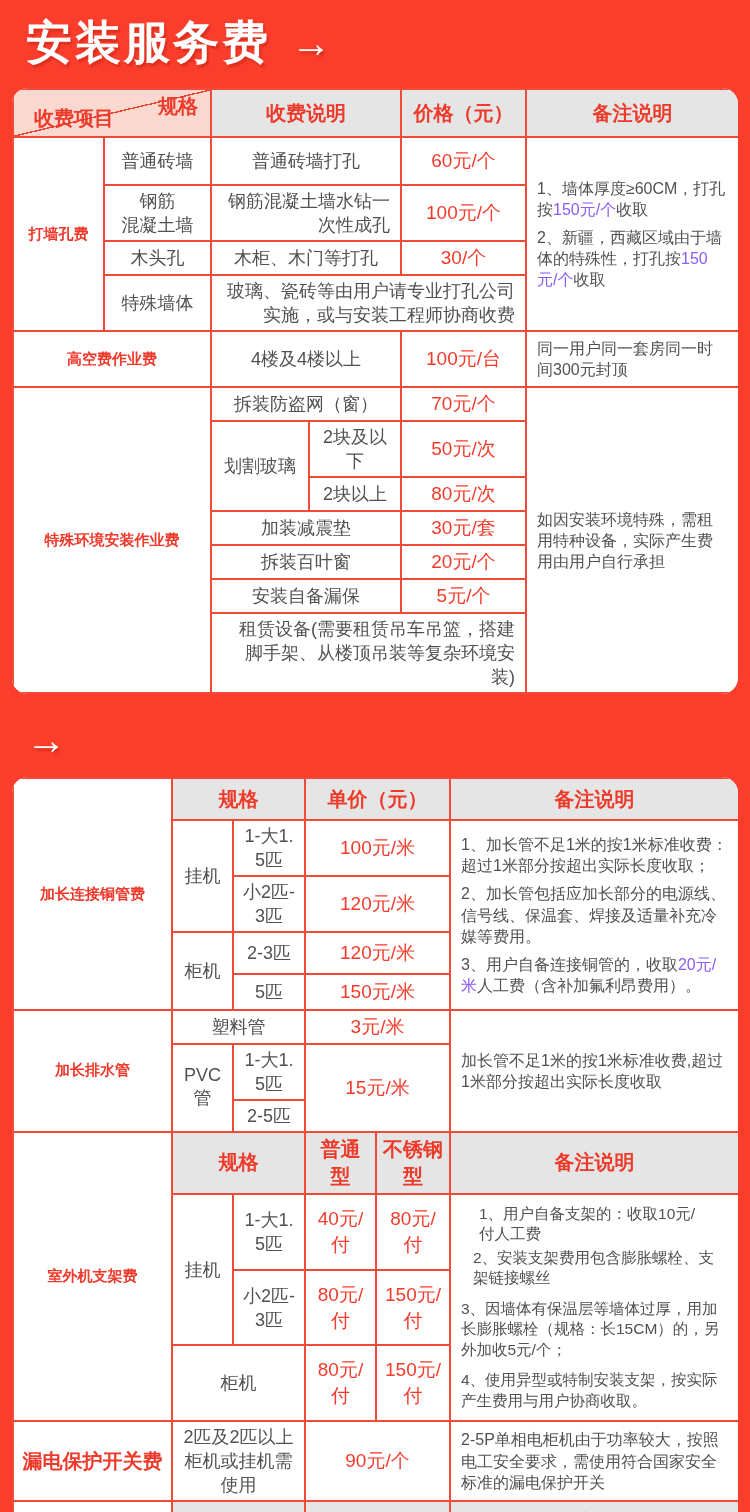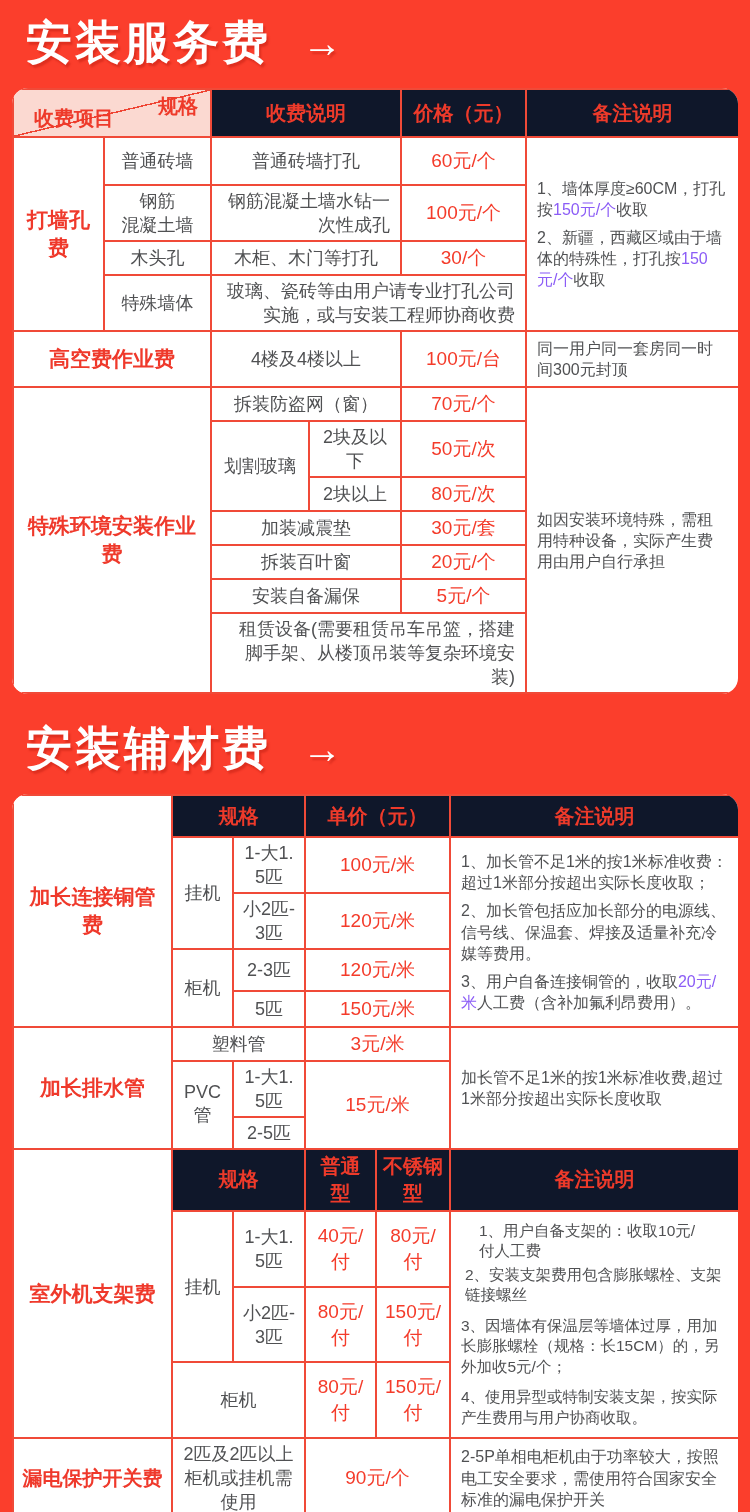--- a/index.html
+++ b/index.html
@@ -9,21 +9,21 @@
     font-family:"Liberation Sans","DejaVu Sans",sans-serif;
     -webkit-font-smoothing:antialiased;
   }
   .sec-title{
     padding:12px 0 12px 26px;
     color:#ffffff;
     font-size:46px;
     font-weight:900;
     letter-spacing:3px;
     text-shadow:2px 3px 2px rgba(170,20,8,0.35);
-    display:flex;align-items:center;gap:31px;
+    display:flex;align-items:center;gap:20px;
   }
   .sec-title .arrow{font-size:40px;font-weight:700;letter-spacing:0;}
   .tbl-wrap{
     margin:2px 12px 0 12px;
     background:#ffffff;
     border-radius:16px;
     overflow:hidden;
   }
   table{
     width:100%;
@@ -32,29 +32,29 @@
   }
   td{
     border:2px solid #f04a38;
     padding:3px 6px;
     text-align:center;
     vertical-align:middle;
     box-sizing:border-box;
     word-break:break-all;
   }
   .hd{
-    background:#0f172a;
+    background:#e5e5e5;
     color:#ee3a2a;
     font-weight:700;
     font-size:20px;
   }
   .lbl{
     color:#ef392b;
     font-weight:700;
-    font-size:21px;
+    font-size:15px;
     background:#fff;
   }
   .spec{color:#505153;font-size:18px;}
   .desc{color:#505153;font-size:18px;}
   .l{text-align:right;padding-left:12px;padding-right:10px;margin-top:16px;}
   .price{color:#f43b2a;font-size:19px;font-weight:500;margin-top:43px;}
   .remark{
     color:#505153;font-size:16px;line-height:1.32;
     text-align:left;padding:6px 10px;
   }
@@ -164,21 +164,20 @@
     <td class="price">5元/个</td>
   </tr>
   <tr style="height:54px">
     <td colspan="3" class="desc l">租赁设备(需要租赁吊车吊篮，搭建脚手架、从楼顶吊装等复杂环境安装)</td>
   </tr>
 </tbody>
     </table>
 </div>
 
 <div class="sec-title" style="padding-top:24px;">
-  <span>安装辅材费</span>
   <span class="arrow">→</span>
 </div>
 
 <div class="tbl-wrap">
 <table>
   <colgroup>
     <col style="width:159px">
         <col style="width:61px">
         <col style="width:72px">
     <col style="width:71px">
@@ -239,21 +238,21 @@
     <td class="hd">不锈钢型</td>
     <td class="hd">备注说明</td>
   </tr>
   <tr style="height:42px">
     <td rowspan="2" class="spec">挂机</td>
     <td class="spec">1-大1.5匹</td>
     <td class="price">40元/付</td>
     <td class="price">80元/付</td>
     <td rowspan="3" class="remark" style="font-size:15.5px;">
       <p style="margin:3px 18px;">1、用户自备支架的：收取10元/付人工费</p>
-      <p style="margin:3px 4px;">2、安装支架费用包含膨胀螺栓、支架链接螺丝</p>
+      <p style="margin:3px 12px;">2、安装支架费用包含膨胀螺栓、支架链接螺丝</p>
       <p style="margin:10px 0;">3、因墙体有保温层等墙体过厚，用加长膨胀螺栓（规格：长15CM）的，另外加收5元/个；</p>
       <p style="margin:3px 0;">4、使用异型或特制安装支架，按实际产生费用与用户协商收取。</p>
     </td>
   </tr>
   <tr style="height:42px">
     <td class="spec">小2匹-3匹</td>
     <td class="price">80元/付</td>
     <td class="price">150元/付</td>
   </tr>
   <tr style="height:46px">

